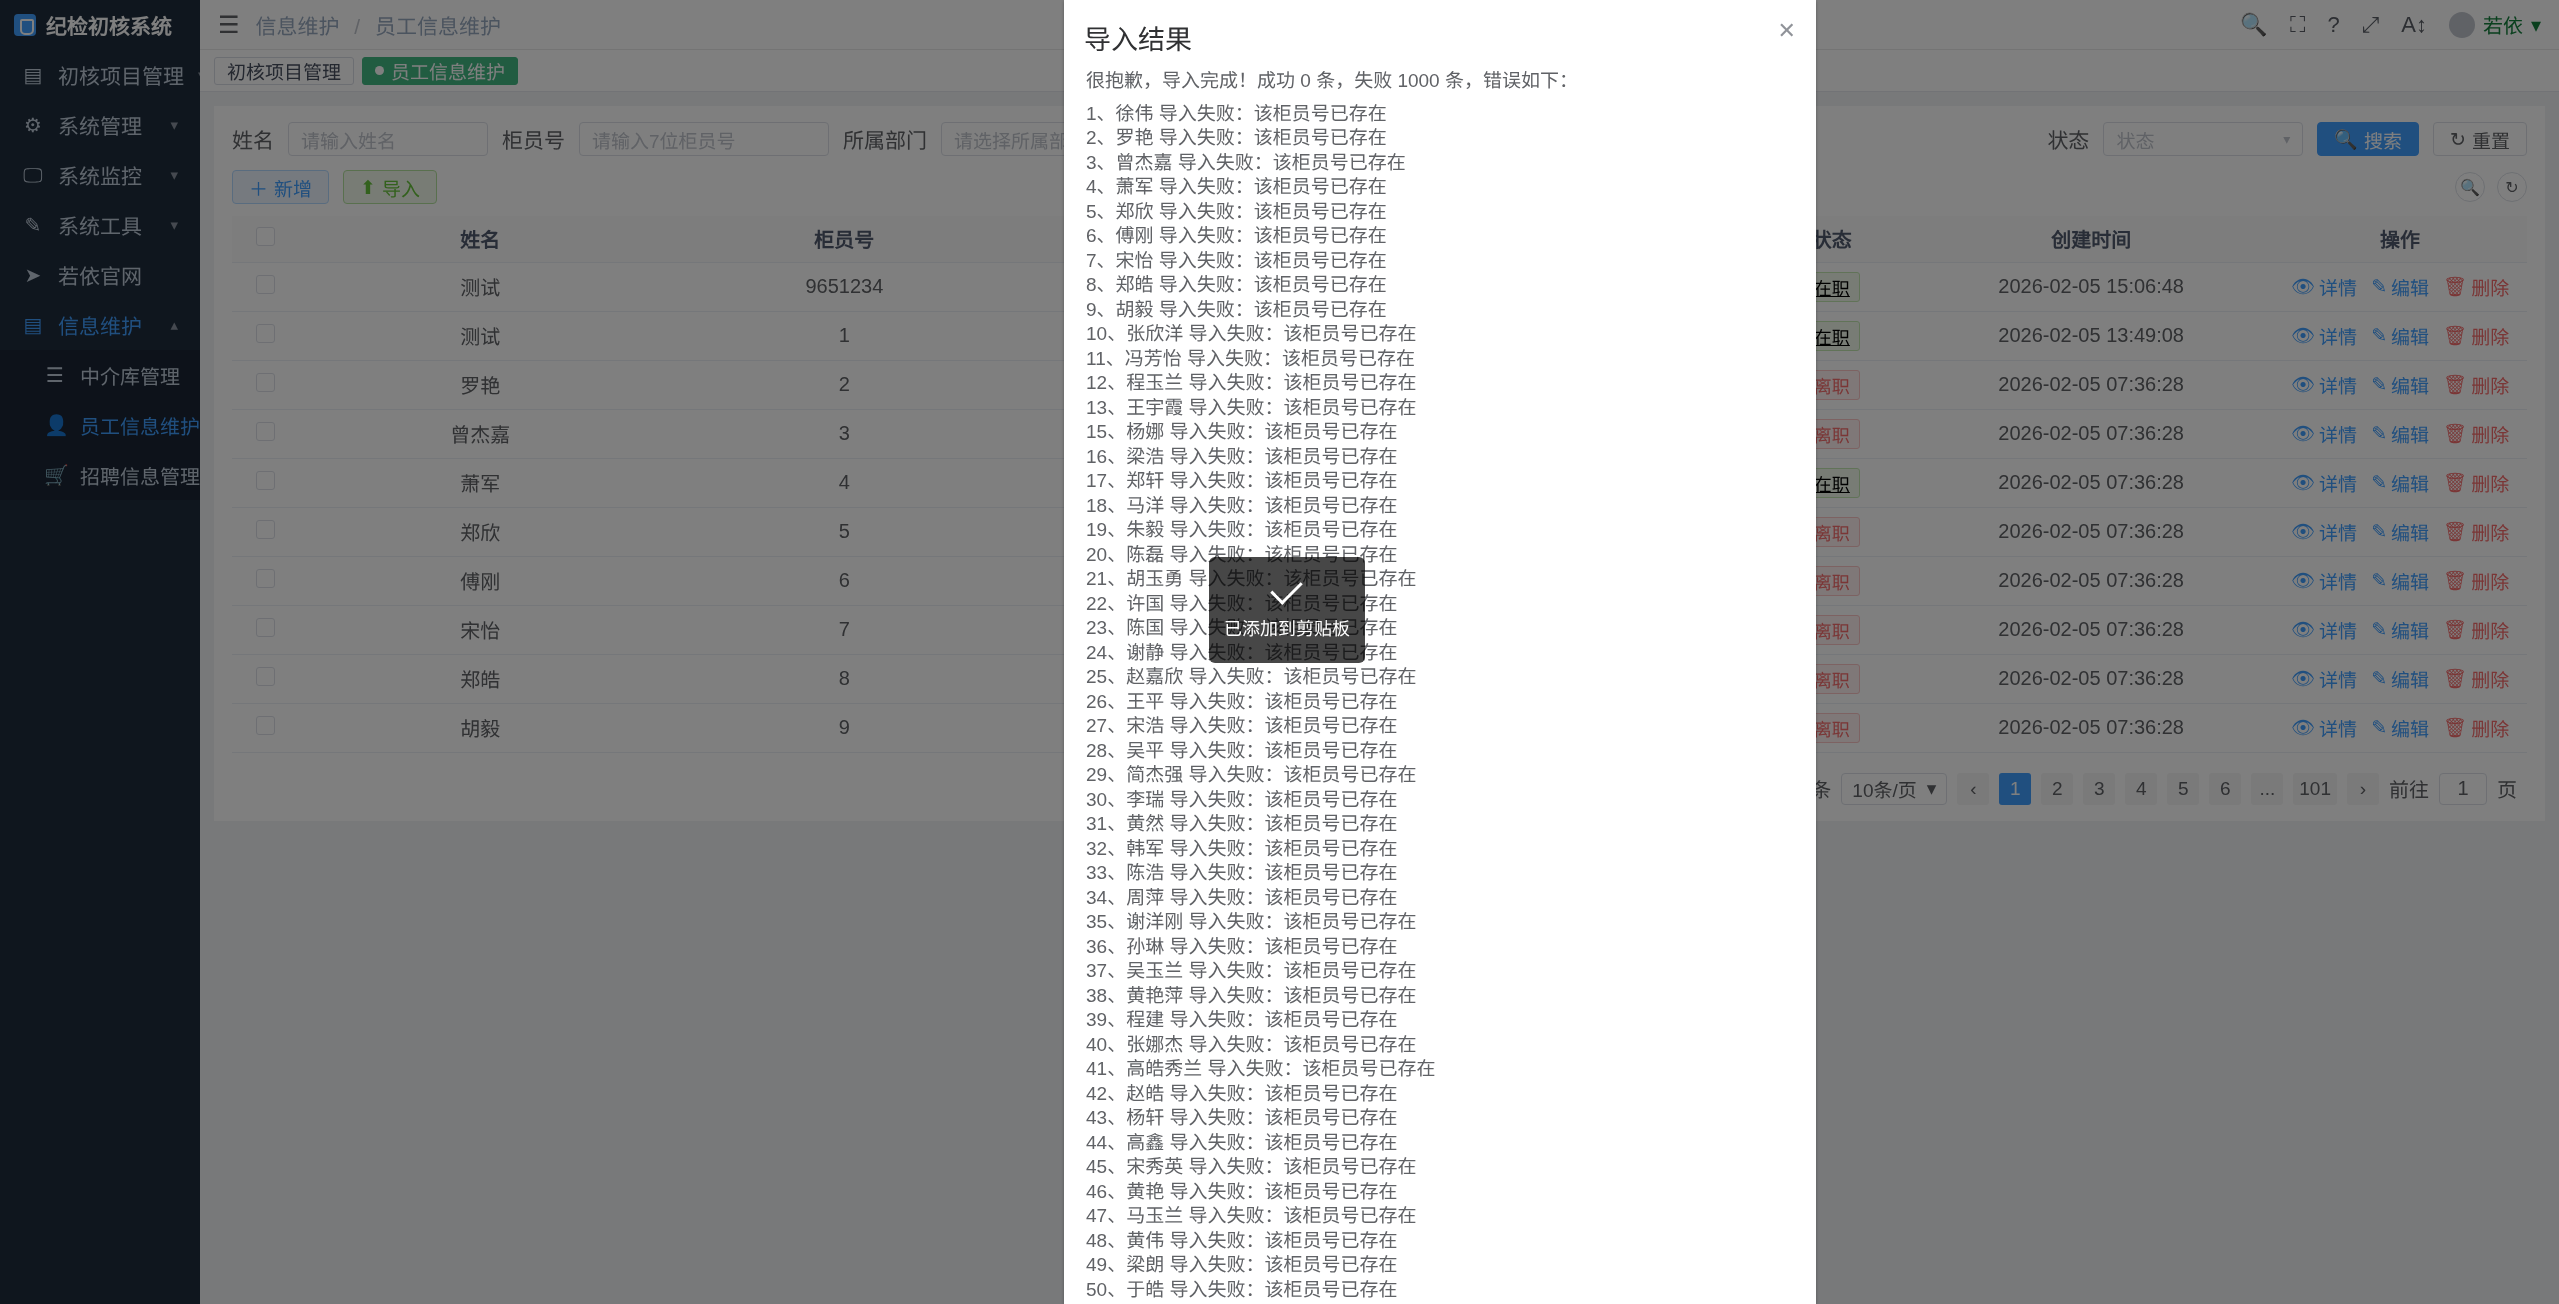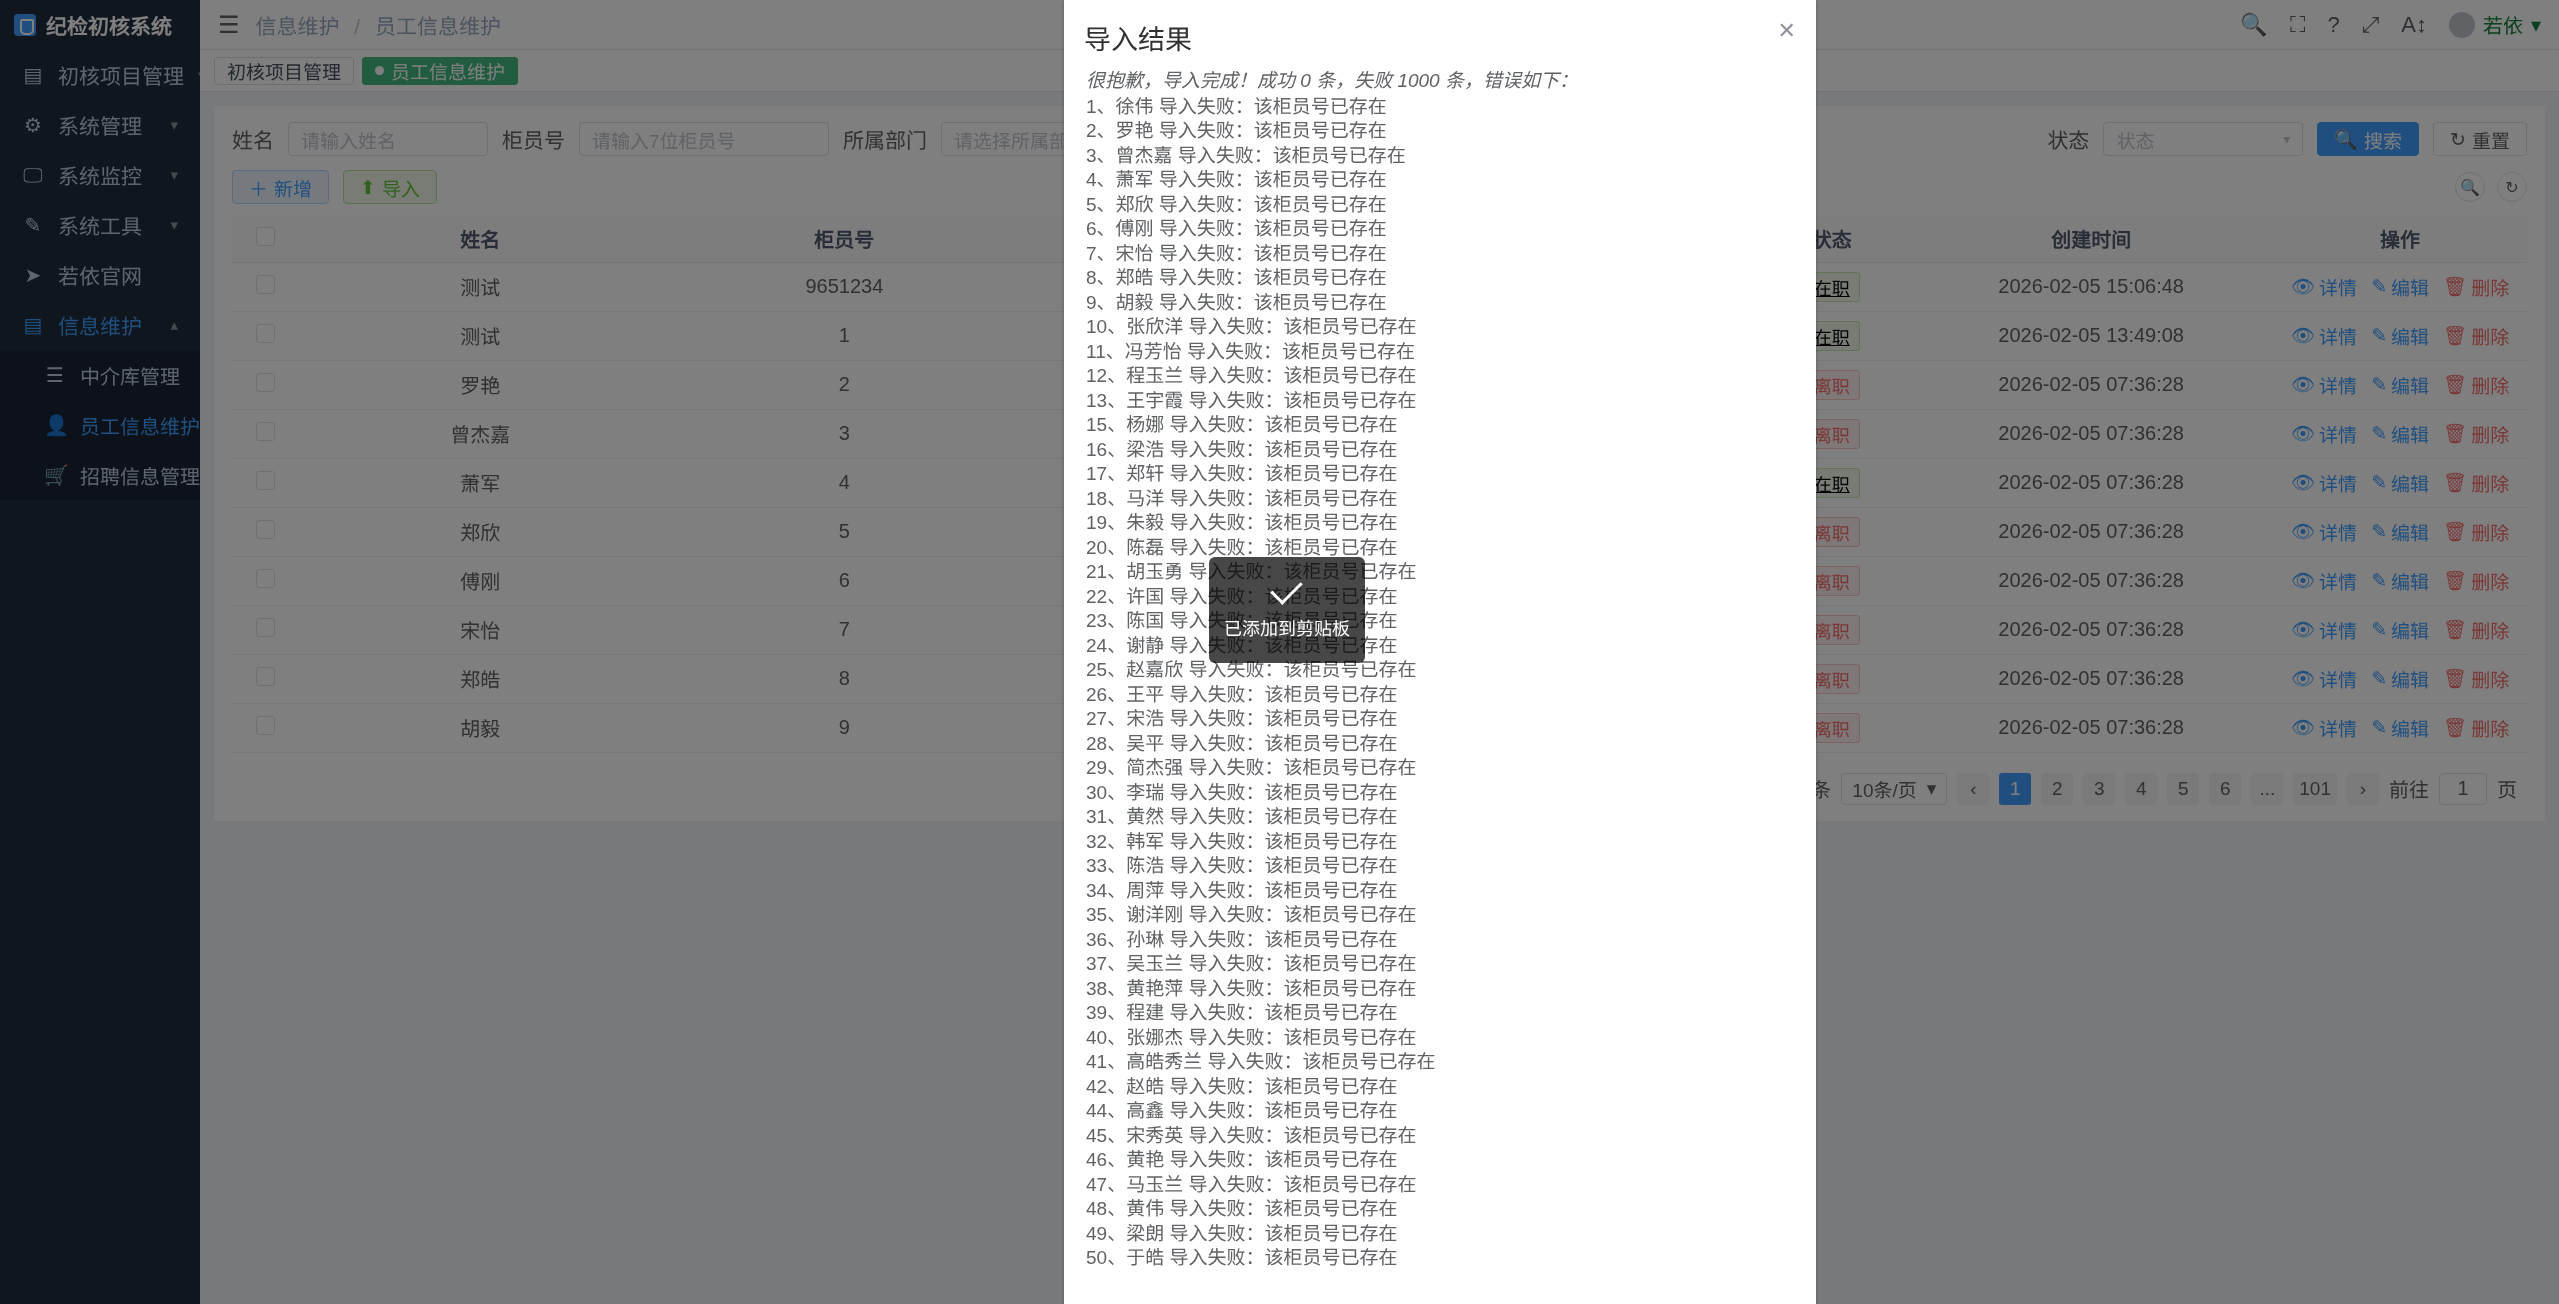--- a/index.html
+++ b/index.html
@@ -140,21 +140,21 @@
     position: absolute; left: 1064px; top: 0; width: 752px; height: 1304px;
     background: #fff; box-shadow: 0 1px 3px rgba(0,0,0,.3);
     overflow: hidden;
   }
   #modal .mhead {
     padding: 18px 20px 12px; font-size: 27px; color: #303133; font-weight: normal;
     display: flex; align-items: flex-start;
   }
   #modal .mclose { margin-left: auto; color: #909399; font-size: 22px; cursor: pointer; }
   #modal .mbody { padding: 0 22px 20px; font-size: 19px; color: #606266; line-height: 24.5px; }
-  #modal .msum { margin-bottom: 1px; font-style: italic; }
+  #modal .msum { margin-bottom: 8px; }
   #modal .err-line { white-space: nowrap; }
   
   #toast {
     position: absolute; left: 1209px; top: 557px; width: 156px; height: 106px;
     background: rgba(0,0,0,0.72); border-radius: 6px; color: #fff;
     display: flex; flex-direction: column; align-items: center; justify-content: center; gap: 8px;
   }
   #toast .tick { width: 46px; height: 26px; position: relative; }
   #toast .tick::after{
     content:""; position:absolute; left:8px; top:0px; width: 26px; height: 14px;
@@ -649,20 +649,21 @@
         <div class="err-line">33、陈浩 导入失败：该柜员号已存在</div>
         <div class="err-line">34、周萍 导入失败：该柜员号已存在</div>
         <div class="err-line">35、谢洋刚 导入失败：该柜员号已存在</div>
         <div class="err-line">36、孙琳 导入失败：该柜员号已存在</div>
         <div class="err-line">37、吴玉兰 导入失败：该柜员号已存在</div>
         <div class="err-line">38、黄艳萍 导入失败：该柜员号已存在</div>
         <div class="err-line">39、程建 导入失败：该柜员号已存在</div>
         <div class="err-line">40、张娜杰 导入失败：该柜员号已存在</div>
         <div class="err-line">41、高皓秀兰 导入失败：该柜员号已存在</div>
         <div class="err-line">42、赵皓 导入失败：该柜员号已存在</div>
+        <div class="err-line">43、杨轩 导入失败：该柜员号已存在</div>
         <div class="err-line">44、高鑫 导入失败：该柜员号已存在</div>
         <div class="err-line">45、宋秀英 导入失败：该柜员号已存在</div>
         <div class="err-line">46、黄艳 导入失败：该柜员号已存在</div>
         <div class="err-line">47、马玉兰 导入失败：该柜员号已存在</div>
         <div class="err-line">48、黄伟 导入失败：该柜员号已存在</div>
         <div class="err-line">49、梁朗 导入失败：该柜员号已存在</div>
         <div class="err-line">50、于皓 导入失败：该柜员号已存在</div>
       </div>
   </div>
 </div>

